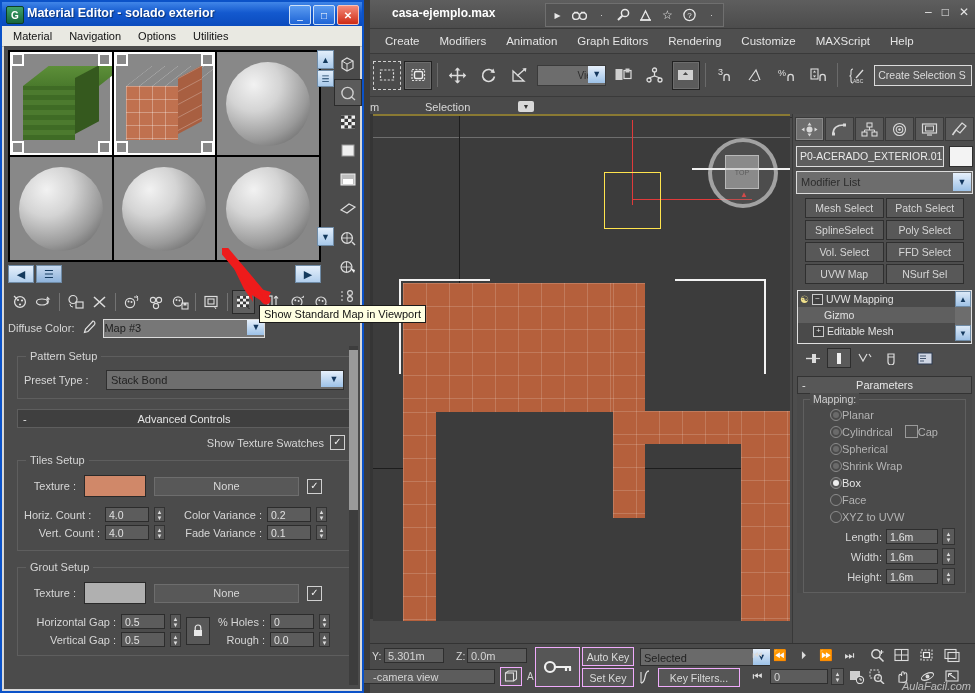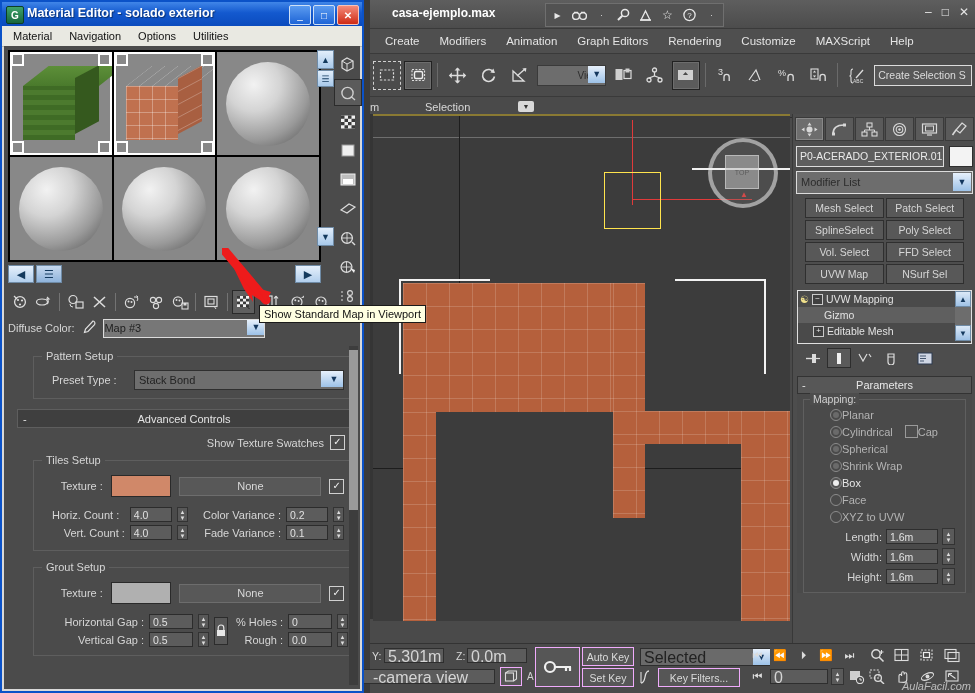--- a/index.html
+++ b/index.html
@@ -63,21 +63,21 @@
   .w4{left:391px;top:163px;width:2px;height:95px;}
   .red-axis-v{position:absolute;left:259px;top:4px;width:1px;height:85px;background:#e03a3a;}
   .red-axis-h{position:absolute;left:259px;top:83px;width:120px;height:1px;background:#e03a3a;}
   .gizmo-box{position:absolute;left:231px;top:56px;width:55px;height:55px;border:1px solid #ffe44d;}
   .vcube{position:absolute;right:12px;top:22px;width:62px;height:62px;border-radius:50%;border:4px solid rgba(215,215,215,.62);background:rgba(120,120,120,.30);}
   .vcube .face{position:absolute;left:13px;top:13px;width:32px;height:32px;background:rgba(190,190,190,.55);border:1px solid rgba(230,230,230,.5);display:flex;align-items:center;justify-content:center;font-size:7px;color:#5d5d5d;}
   .vcube .vline{position:absolute;left:-20px;top:26px;width:100px;height:2px;background:#f0f0f0;}
   .vcube .vred{position:absolute;left:28px;top:48px;font-size:8px;color:#d24a4a;}
 
   .max-stat{position:absolute;left:0;top:643px;width:605px;height:50px;background:#4a4a4a;border-top:1px solid #333;}
-  .fld{background:#5c5c5c;border:1px solid #2e2e2e;height:15px;color:#d5d5d5;font-size:16px;line-height:15px;padding-left:3px;box-sizing:border-box;}
+  .fld{background:#5c5c5c;border:1px solid #2e2e2e;height:15px;color:#d5d5d5;font-size:11px;line-height:15px;padding-left:3px;box-sizing:border-box;}
   .lbl{color:#d8d8d8;font-size:10.5px;}
   .btn3d{background:#565656;border:1px solid #f0abfc;color:#dadada;font-size:10.5px;display:flex;align-items:center;justify-content:center;box-sizing:border-box;}
   .sm-ic{width:19px;height:17px;display:flex;align-items:center;justify-content:center;color:#dcdcdc;font-size:11px;}
 
   
   .cpanel{position:absolute;left:792px;top:114px;width:183px;height:529px;background:#4d4d4d;border-left:1px solid #383838;}
   .cp-tabs{height:26px;display:flex;align-items:center;gap:1px;padding:2px 2px;background:#4d4d4d;}
   .cp-tab{width:28px;height:22px;background:#5a5a5a;border:1px solid #3a3a3a;display:flex;align-items:center;justify-content:center;color:#e0e0e0;font-size:12px;}
   .cp-tab.sel{background:#6d6d6d;box-shadow:inset 0 0 0 1px #888;}
   .cp-name{margin:2px 3px 0 3px;display:flex;gap:5px;}
@@ -156,21 +156,21 @@
   .htbsep{width:1px;height:18px;background:#737373;margin:0 3px;}
 
   .diffrow{position:absolute;left:4px;top:272px;width:352px;height:20px;display:flex;align-items:center;gap:6px;}
   .map-combo{width:160px;height:17px;background:#777;border:1px solid #dcdcdc;position:relative;}
   .map-combo span{font-size:11px;color:#1e1e1e;line-height:17px;}
   .map-combo .arrow{position:absolute;right:0;top:0;width:17px;height:15px;background:linear-gradient(#e7f0fb,#9dc2e8);display:flex;align-items:center;justify-content:center;font-size:9px;color:#14375e;}
 
   .tooltip{position:absolute;left:259px;top:305px;background:#ffffe1;border:1px solid #1a1a1a;color:#111;font-size:11px;padding:2px 4px;white-space:nowrap;z-index:50;}
 
   .me-panel{position:absolute;left:5px;top:300px;width:350px;bottom:4px;background:#4b4b4b;overflow:hidden;}
-  .me-grp{border:1px solid #5e5e5e;margin:10px 8px 0 24px;padding:9px 6px 8px 18px;position:relative;}
+  .me-grp{border:1px solid #5e5e5e;margin:10px 8px 0 8px;padding:9px 6px 8px 6px;position:relative;}
   .me-grp-t{position:absolute;top:-7px;left:8px;background:#4b4b4b;padding:0 4px;color:#d6d6d6;font-size:11px;}
   .me-roll{margin:10px 8px 0 8px;height:17px;background:#3f3f3f;border:1px solid #5e5e5e;display:flex;align-items:center;justify-content:center;color:#e4e4e4;font-size:11px;position:relative;}
   .me-roll .mn{position:absolute;left:5px;}
   .me-combo{flex:1;height:18px;background:#6e6e6e;border:1px solid #2f2f2f;position:relative;}
   .me-combo span{font-size:11px;color:#232323;line-height:18px;padding-left:4px;}
   .me-combo .arrow{position:absolute;right:0;top:0;width:18px;height:16px;background:linear-gradient(#e7f0fb,#9dc2e8);display:flex;align-items:center;justify-content:center;font-size:9px;color:#14375e;}
   .rowc{display:flex;align-items:center;gap:6px;}
   .me-lbl{color:#d6d6d6;font-size:11px;}
   .sw-box{width:60px;height:20px;border:1px solid #2a2a2a;}
   .none-btn{width:145px;height:19px;background:#585858;border:1px solid #6d6d6d;color:#d8d8d8;font-size:11px;display:flex;align-items:center;justify-content:center;box-sizing:border-box;}

